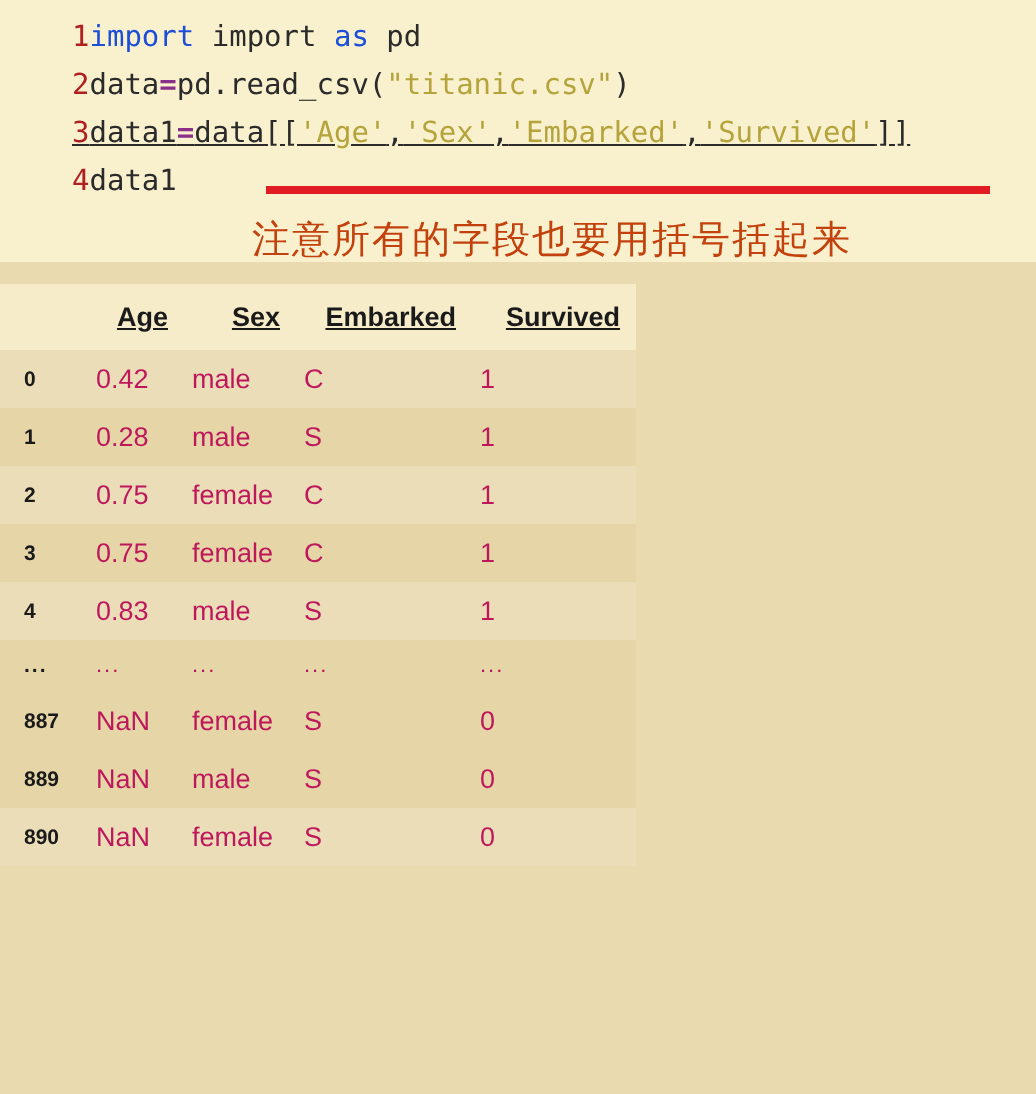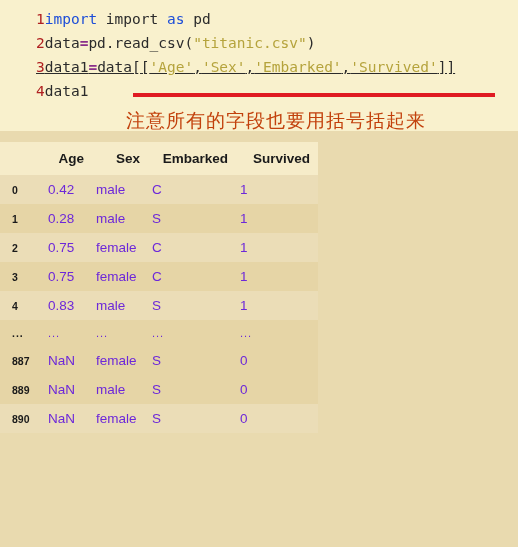--- a/index.html
+++ b/index.html
@@ -91,29 +91,30 @@
   #dataframe thead tr {
     background: #f6ecc9;
   }
   #dataframe thead th {
     text-align: right;
     font-weight: bold;
     padding: 9px 8px 9px 4px;
     font-size: 13.5px;
     color: #1a1a1a;
     white-space: nowrap;
+    text-decoration: underline;
   }
   #dataframe thead th.idx-head {
     background: #f6ecc9;
   }
   #dataframe tbody td {
     text-align: left;
     padding: 7px 8px 7px 4px;
     white-space: nowrap;
-    color: #6d28d9;
+    color: #be185d;
   }
   #dataframe tbody tr.odd {
     background: #e6d5a6;
   }
   #dataframe tbody tr.even {
     background: #ebddb7;
   }
   #dataframe tbody th.row-index {
     text-align: left;
     font-weight: bold;

